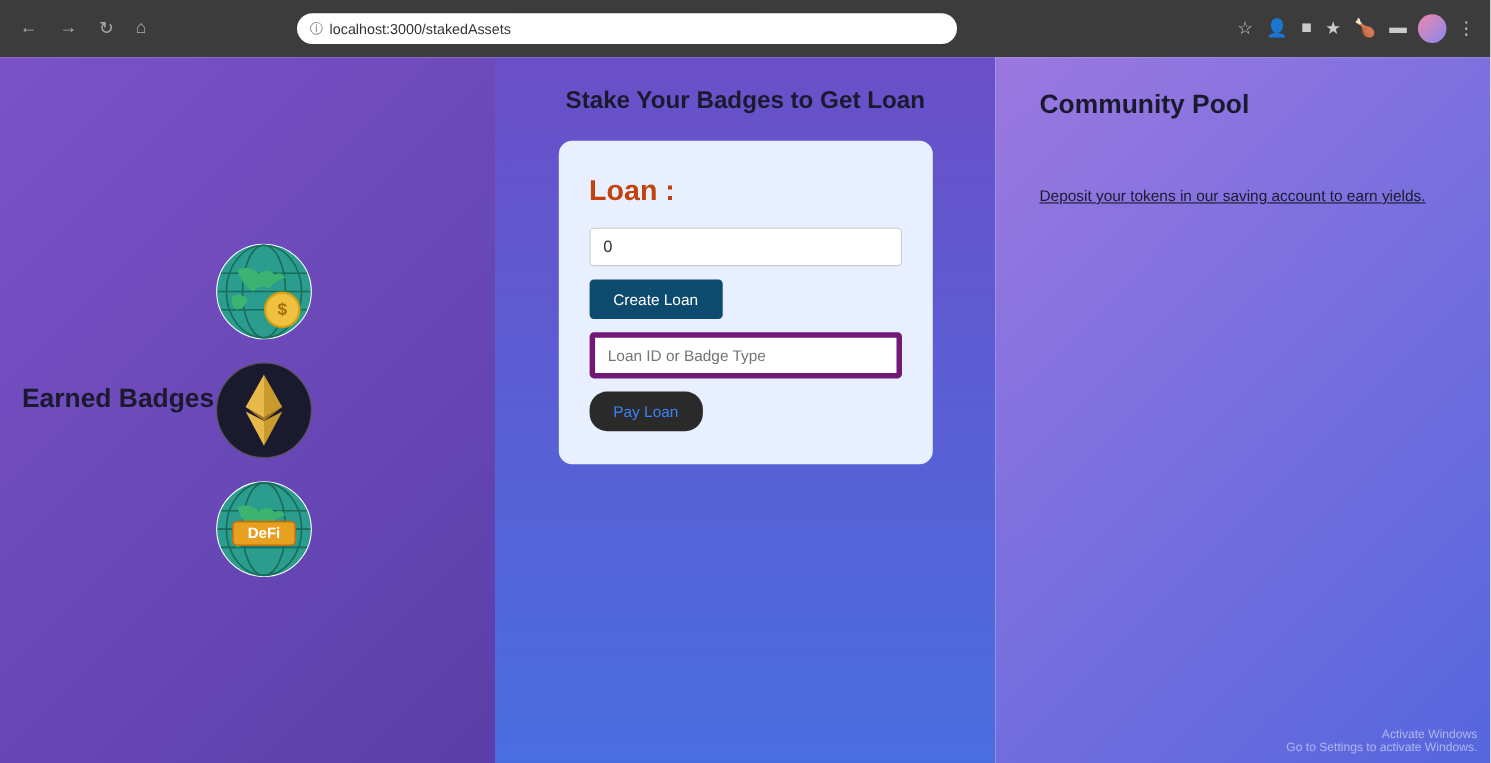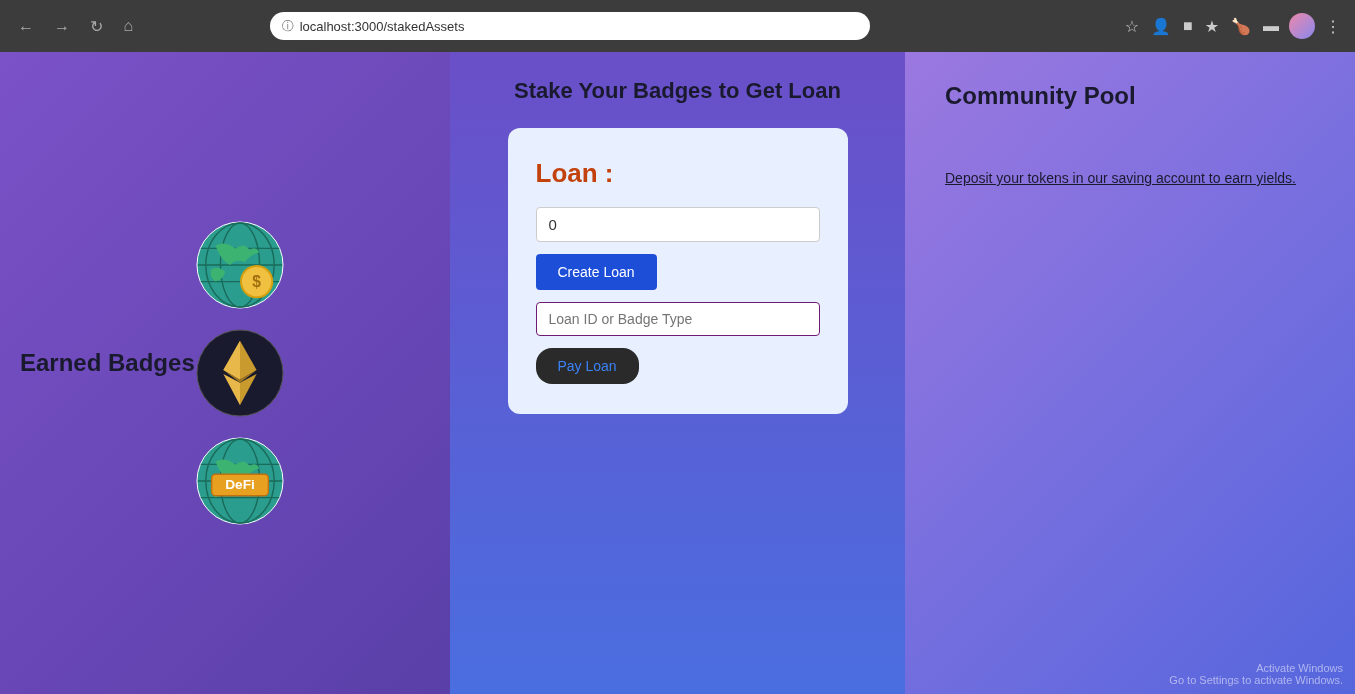--- a/index.html
+++ b/index.html
@@ -135,34 +135,34 @@
       width: 100%;
       padding: 8px 12px;
       border: 1px solid #ccc;
       border-radius: 4px;
       font-size: 15px;
       margin-bottom: 12px;
       background: #fff;
       color: #333;
     }
     .btn-create-loan {
-      background: #1d4ed8;
+      background: #0c4a6e;
       color: #fff;
       border: none;
       padding: 10px 22px;
       border-radius: 4px;
       font-size: 14px;
       cursor: pointer;
       margin-bottom: 12px;
       font-weight: 500;
     }
     .loan-id-input {
       width: 100%;
       padding: 8px 12px;
-      border: 1px solid #701a75;
+      border: 5px solid #701a75;
       border-radius: 4px;
       font-size: 14px;
       margin-bottom: 12px;
       background: #fff;
       color: #888;
     }
     .btn-pay-loan {
       background: #2a2a2a;
       color: #3b82f6;
       border: none;

